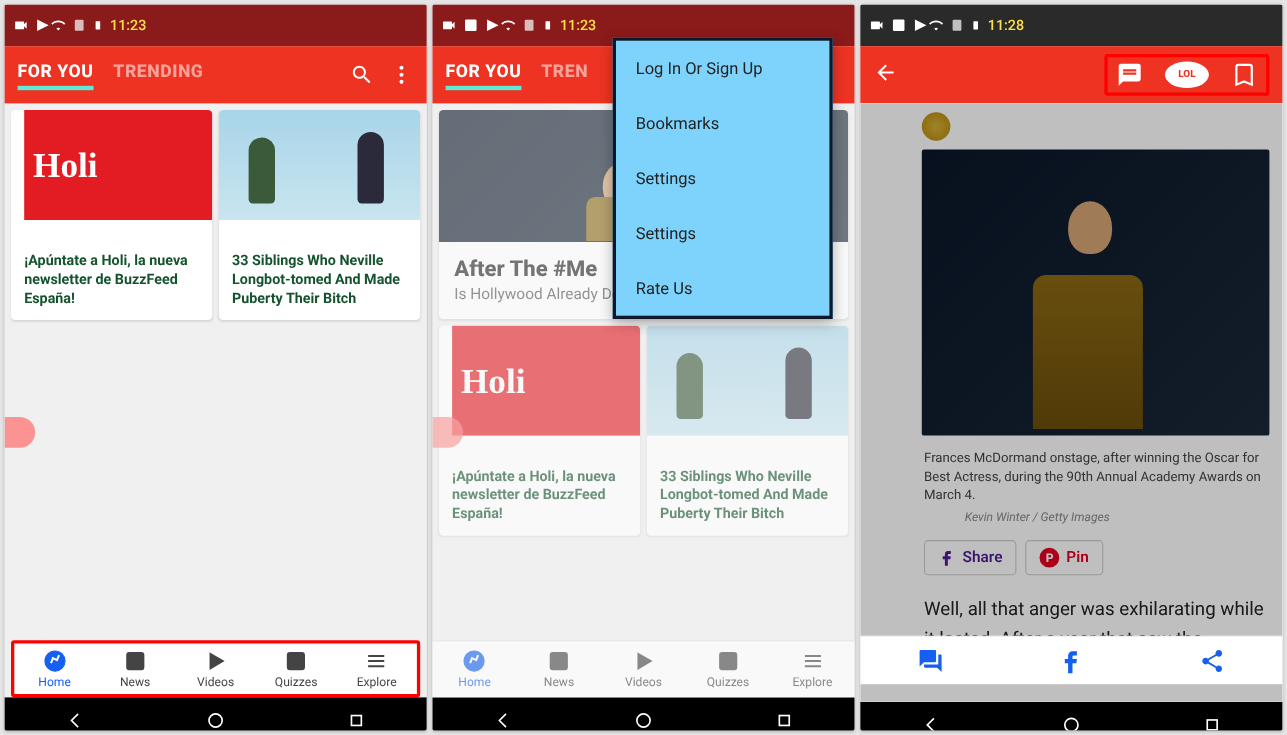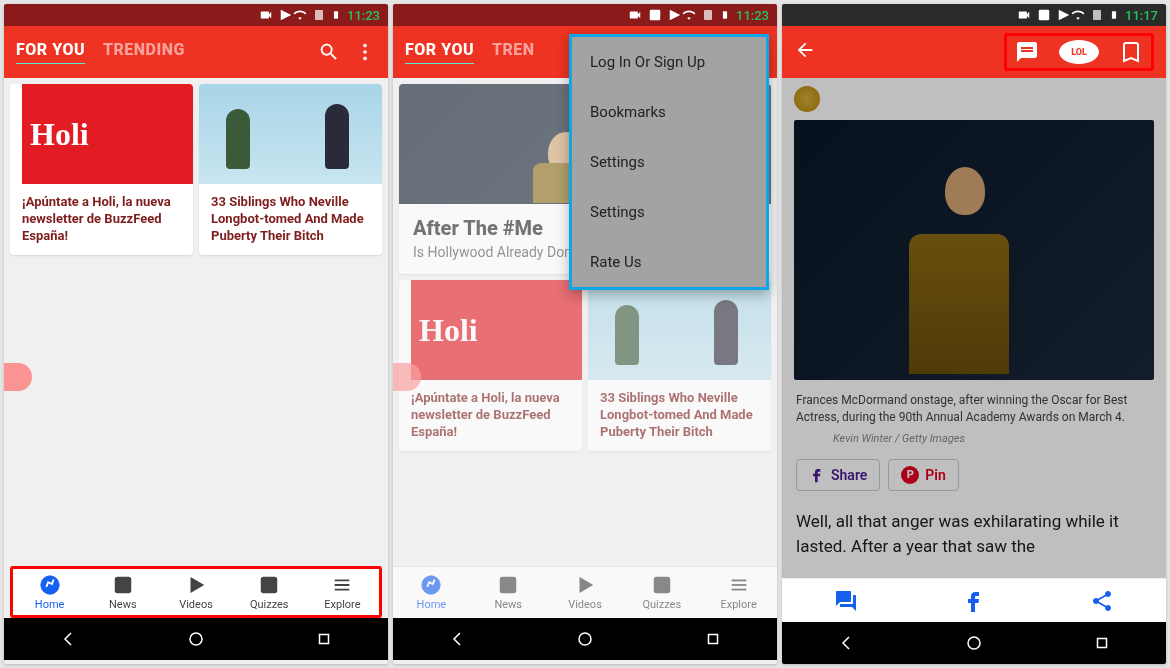--- a/index.html
+++ b/index.html
@@ -1,27 +1,27 @@
 <!DOCTYPE html>
 <html><head>
 <meta charset="utf-8">
 <style>
 * { margin: 0; padding: 0; box-sizing: border-box; font-family: -apple-system, BlinkMacSystemFont, "Segoe UI", Roboto, sans-serif; }
 body { background: #e5e5e5; width: 1170px; height: 668px; display: flex; gap: 5px; justify-content: center; align-items: flex-start; padding: 4px; }
 .phone { width: 385px; height: 660px; background: #f0f0f0; position: relative; overflow: hidden; border-radius: 2px; box-shadow: 0 1px 3px rgba(0,0,0,0.2); }
 
-.status-bar { height: 22px; background: #8b1a1a; color: #22c55e; display: flex; align-items: center; justify-content: flex-end; padding: 0 8px; font-size: 13px; }
+.status-bar { height: 38px; background: #8b1a1a; color: #fde047; display: flex; align-items: center; justify-content: flex-start; padding: 0 8px; font-size: 13px; }
 .status-bar.dark { background: #2a2a2a; }
 .status-left, .status-right { display: flex; align-items: center; gap: 6px; }
 .status-right { font-weight: 500; }
 
 .top-bar { height: 52px; background: #ee3322; display: flex; align-items: center; justify-content: space-between; padding: 0 12px; }
 .tabs-container { display: flex; gap: 18px; }
 .tab { color: #fff; font-weight: 800; font-size: 16px; letter-spacing: 0.5px; opacity: 0.55; padding-bottom: 4px; }
-.tab.active { opacity: 1; border-bottom: 1px solid #5eead4; }
+.tab.active { opacity: 1; border-bottom: 4px solid #5eead4; }
 .top-actions { display: flex; gap: 14px; align-items: center; }
 .top-actions svg { width: 22px; height: 22px; fill: #fff; }
 
 .back-btn svg { width: 22px; height: 22px; fill: #fff; }
 
 .article-actions { display: flex; gap: 20px; align-items: center; border: 3px solid #ff0000; padding: 4px 8px; border-radius: 3px; }
 .article-actions svg { width: 24px; height: 24px; fill: #fff; }
 .lol-badge { width: 40px; height: 24px; background: #fff; border-radius: 50%; display: flex; align-items: center; justify-content: center; font-size: 9px; font-weight: 800; color: #ee3322; }
 
 .content-area { height: calc(100% - 22px - 52px - 56px - 42px); overflow: hidden; position: relative; }
@@ -35,37 +35,37 @@
 .hero-subtitle { font-size: 14px; color: #555; padding: 0 14px 14px; }
 
 .small-cards { display: flex; gap: 6px; margin: 6px; }
 .small-card { flex: 1; background: #fff; border-radius: 4px; overflow: hidden; box-shadow: 0 1px 2px rgba(0,0,0,0.1); }
 .small-img { height: 100px; }
 .holi-img { background: #e31b23; display: flex; align-items: center; justify-content: flex-start; padding-left: 8px; margin-left: 12px; }
 .holi-text { font-size: 32px; font-weight: 900; color: #fff; font-family: Georgia, serif; }
 .siblings-img { background: linear-gradient(#a8d5e8, #c8e5f0); position: relative; }
 .siblings-img::before { content: ''; position: absolute; left: 15%; top: 25%; width: 24px; height: 60px; background: #3a5a3a; border-radius: 12px 12px 4px 4px; }
 .siblings-img::after { content: ''; position: absolute; right: 18%; top: 20%; width: 24px; height: 65px; background: #2a2a3a; border-radius: 12px 12px 4px 4px; }
-.small-card-title { font-size: 13px; font-weight: 700; padding: 10px 12px; color: #7f1d1d; line-height: 1.3; }
+.small-card-title { font-size: 13px; font-weight: 700; padding: 10px 12px; color: #14532d; line-height: 1.3; margin-top: 20px; }
 
 .video-icon-badge { position: absolute; left: 0; top: 285px; width: 28px; height: 28px; background: #ff6b6b; border-radius: 0 14px 14px 0; opacity: 0.7; }
 
 .bottom-nav { height: 52px; background: #fff; display: flex; border-top: 1px solid #ddd; }
 .bottom-nav.highlighted { border: 3px solid #ff0000; border-radius: 3px; margin: 0 6px; }
 .nav-item { flex: 1; display: flex; flex-direction: column; align-items: center; justify-content: center; gap: 2px; font-size: 11px; color: #444; }
 .nav-item.active { color: #1560f0; }
 .nav-item svg { width: 22px; height: 22px; fill: currentColor; stroke: currentColor; }
 
 .sys-nav { height: 42px; background: #000; display: flex; align-items: center; justify-content: space-around; }
 .sys-nav svg { width: 18px; height: 18px; fill: none; stroke: #fff; stroke-width: 2; }
 
-.overflow-menu { position: absolute; top: 30px; right: 8px; width: 200px; background: #a3a3a3; border: 3px solid #0ea5e9; z-index: 100; box-shadow: 0 4px 12px rgba(0,0,0,0.3); }
+.overflow-menu { position: absolute; top: 30px; right: 20px; width: 200px; background: #7dd3fc; border: 3px solid #0f172a; z-index: 100; box-shadow: 0 4px 12px rgba(0,0,0,0.3); }
 .menu-item { padding: 16px 18px; font-size: 15px; color: #222; }
 
-.article-scroll { height: 100%; overflow: hidden; background: #fff; position: relative; }
+.article-scroll { height: 100%; overflow: hidden; background: #fff; position: relative; padding-left: 44px; }
 .dim-overlay { position: absolute; inset: 0; background: rgba(0,0,0,0.25); z-index: 5; pointer-events: none; }
 .small-oscar { width: 26px; height: 26px; margin: 8px 12px; background: radial-gradient(#d4af37, #b8860b); border-radius: 50%; }
 .article-hero { margin: 8px 12px; height: 260px; background: linear-gradient(135deg, #0a1628, #1a2838); position: relative; border-radius: 2px; }
 .article-hero::before { content: ''; position: absolute; left: 42%; top: 18%; width: 40px; height: 48px; background: #d4a574; border-radius: 50% 50% 45% 45%; }
 .article-hero::after { content: ''; position: absolute; left: 32%; top: 44%; width: 100px; height: 140px; background: linear-gradient(#8b6914, #6b4e0a); border-radius: 12px 12px 0 0; }
 .caption { font-size: 12px; color: #444; padding: 4px 14px; line-height: 1.4; }
 .credit { font-size: 11px; color: #888; font-style: italic; padding: 2px 14px 10px; margin-left: 37px; }
 .share-row { display: flex; gap: 8px; padding: 4px 14px 14px; }
 .share-btn { display: flex; align-items: center; gap: 6px; border: 1px solid #ccc; border-radius: 4px; padding: 6px 12px; font-size: 14px; font-weight: 600; }
 .share-btn.fb { color: #4c1d95; }
@@ -323,21 +323,21 @@
     <div class="status-right">
       <svg viewBox="0 0 24 24" width="14" height="14" fill="#fff">
           <path d="M1 9l2 2c4.97-4.97 13.03-4.97 18 0l2-2C16.93 2.93 7.08 2.93 1 9zm8 8l3 3 3-3c-1.65-1.66-4.34-1.66-6 0z"></path>
         </svg>
       <svg viewBox="0 0 24 24" width="12" height="12" fill="#fff" opacity="0.7">
           <rect x="4" y="2" width="16" height="20" rx="2"></rect>
         </svg>
       <svg viewBox="0 0 24 24" width="10" height="14" fill="#fff">
           <rect x="7" y="3" width="10" height="18" rx="1"></rect>
         </svg>
-      <span>11:17</span>
+      <span>11:28</span>
     </div>
   </div>
 
   <div class="top-bar">
     <div class="back-btn">
       <svg viewBox="0 0 24 24">
           <path d="M20 11H7.83l5.59-5.59L12 4l-8 8 8 8 1.41-1.41L7.83 13H20v-2z"></path>
         </svg>
     </div>
     <div class="article-actions">

